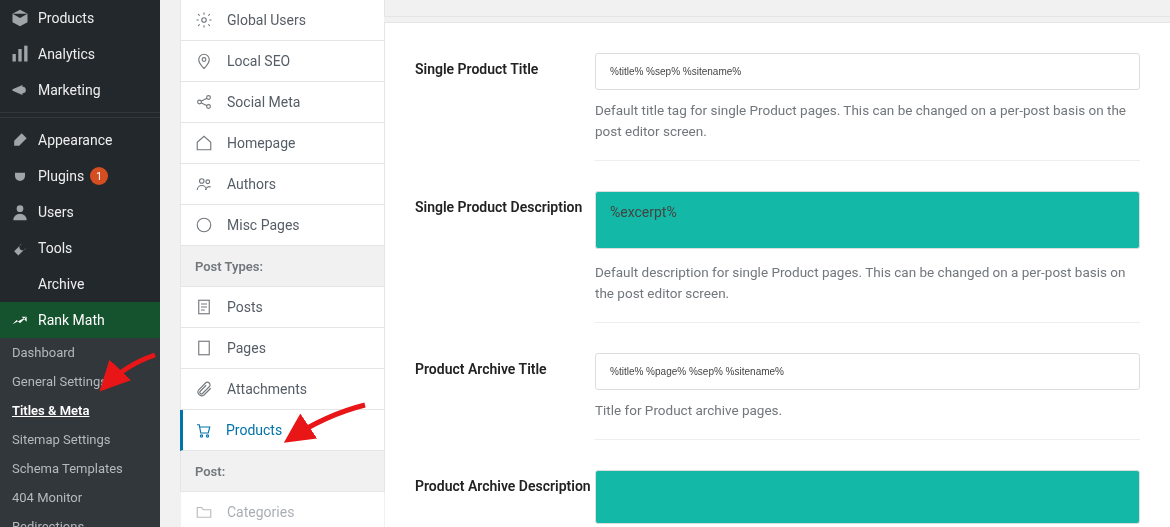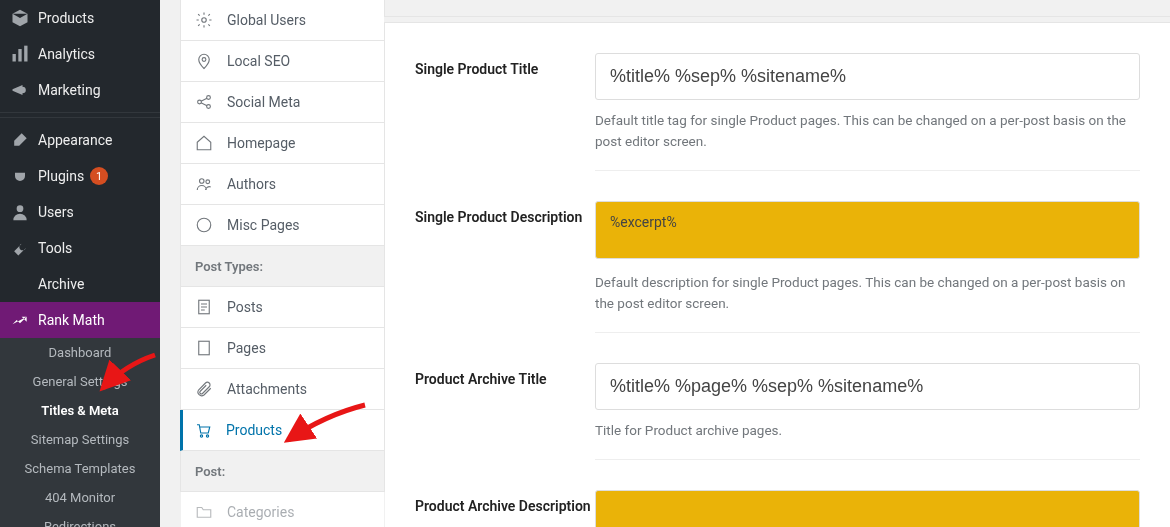--- a/index.html
+++ b/index.html
@@ -25,37 +25,37 @@
   .wp-item {
     display: flex;
     align-items: center;
     padding: 8px 10px;
     color: #eee;
     cursor: pointer;
     font-size: 14px;
     position: relative;
   }
   .wp-item svg { width: 20px; height: 20px; flex-shrink:0; fill:#a0a5aa; margin-right:8px; }
-  .wp-item.active { background:#701a75; color:#fff;align-items:center; }
+  .wp-item.active { background:#14532d; color:#fff;align-items:center; }
   .wp-item.active svg { fill:#fff; }
   .wp-item.active::after {
     content:""; position:absolute; right:-8px; top:50%; transform:translateY(-50%);
     border:8px solid transparent; border-right-color:#f1f1f1;
   }
   .wp-spacer { height:6px; background:#23282d; border-top:1px solid #32373c; border-bottom:1px solid #32373c; margin:4px 0;}
   .wp-badge {
     display:inline-flex; align-items:center; justify-content:center;
     min-width:18px; height:18px; border-radius:9px;
     background:#d54e21; color:#fff; font-size:11px; margin-left:6px;
   }
   .wp-sub { background:#32373c; }
   .wp-sub .wp-subitem {
-    padding:7px 12px; color:#b4b9be; cursor:pointer; font-size:13px;text-align:center;
-  }
-  .wp-sub .wp-subitem.current { color:#fff; font-weight:600; }
+    padding:7px 12px; color:#b4b9be; cursor:pointer; font-size:13px;
+  }
+  .wp-sub .wp-subitem.current { color:#fff; font-weight:600;text-decoration:underline; }
 
   
   .tabs-col {
     position:absolute; left:180px; top:0; width:205px; height:527px;
     background:#fff;
   }
   .tab-row {
     display:flex; align-items:center;
     height:41px; padding:0 14px;
     border:1px solid #e5e5e5; border-top:none;
@@ -87,25 +87,25 @@
   .field {
     display:flex; padding:30px 30px 0 30px;
   }
   .field + .field { }
   .field-label {
     width:180px; flex-shrink:0; color:#222; font-weight:600; font-size:14px; padding-top:8px;
   }
   .field-body { flex:1; }
   .text-input {
     width:100%; border:1px solid #ddd; border-radius:3px;
-    padding:12px 14px; font-size:18px; color:#444; background:#fff;
+    padding:12px 14px; font-size:10px; color:#444; background:#fff;
   }
   .text-area {
     width:100%; min-height:54px; border:1px solid #ddd; border-radius:3px;
-    padding:12px 14px; font-size:14px; color:#444; background:#eab308; resize:none;
+    padding:12px 14px; font-size:14px; color:#444; background:#14b8a6; resize:none;
     font-family:inherit;
   }
   .help {
     color:#72777c; font-size:13.5px; line-height:1.55; margin-top:10px; padding-bottom:18px;
     border-bottom:1px solid #eee;
   }
 
   
   .arrow {
     position:absolute; pointer-events:none;

